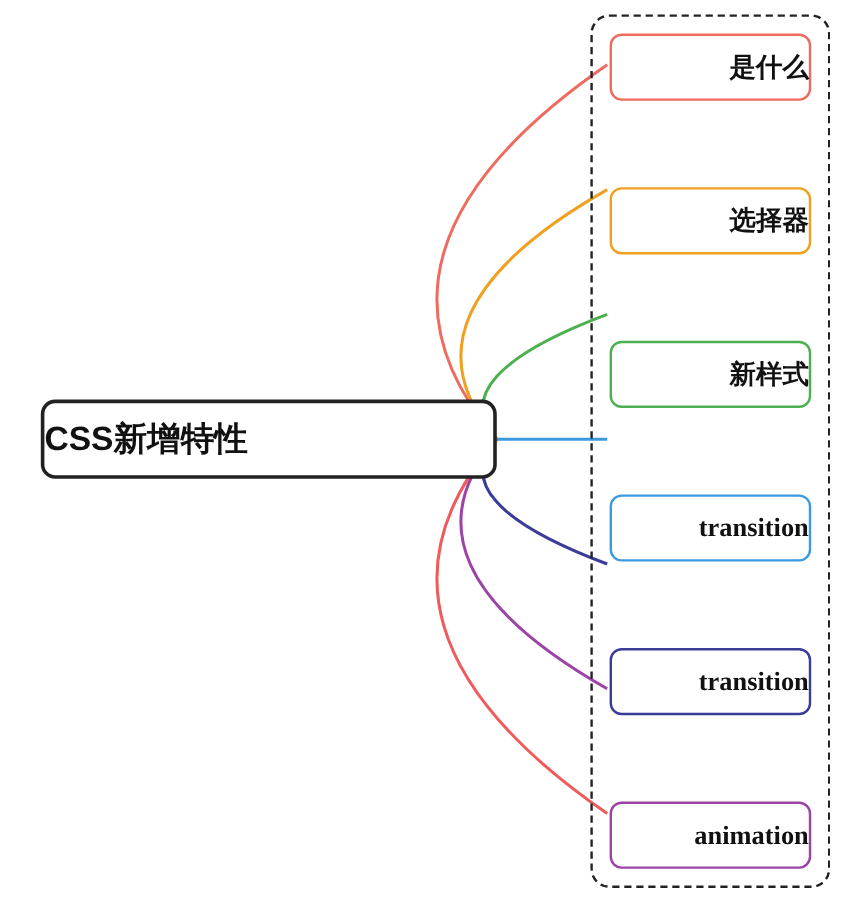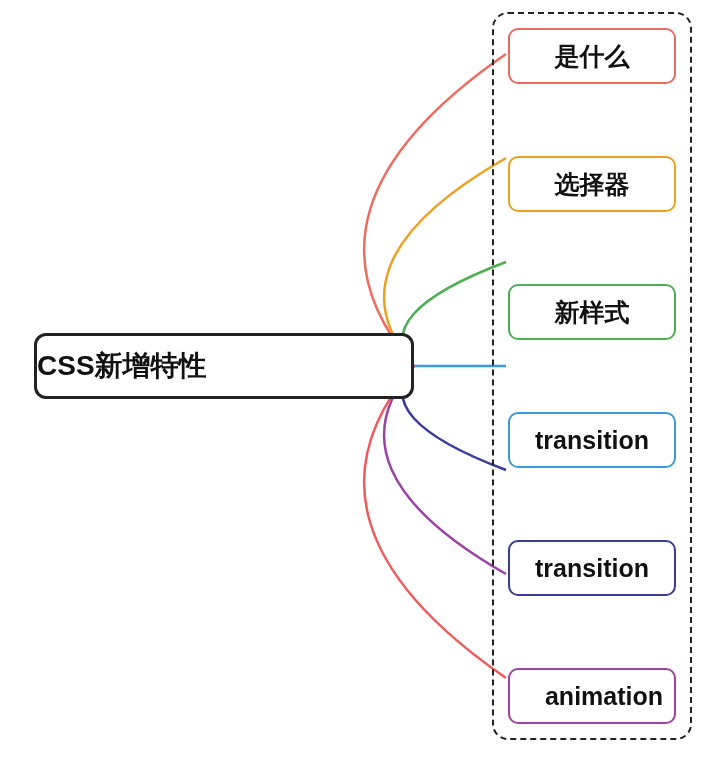--- a/index.html
+++ b/index.html
@@ -51,26 +51,27 @@
       display: flex;
       flex-direction: column;
       justify-content: space-between;
     }
     .child-node {
       height: 56px;
       border-radius: 10px;
       background: #fff;
       display: flex;
       align-items: center;
-      justify-content: center;
-      font-size: 25px;
+      justify-content: flex-end;
+      font-size: 22px;
       font-weight: 600;
       color: #111;
       border-width: 2.5px;
       border-style: solid;
+      font-family: Liberation Serif, serif;
     }
   </style>
 </head>
 <body>
 
 <div class="canvas">
   <svg class="connectors">
       <path d="M 414 366 Q 279.96000000000004 210 506 54" stroke="#ee6b5f" stroke-width="2.5" fill="none"></path>
       <path d="M 414 366 Q 323.64 262 506 158" stroke="#f0a020" stroke-width="2.5" fill="none"></path>
       <path d="M 414 366 Q 367.32 314 506 262" stroke="#4caf50" stroke-width="2.5" fill="none"></path>

